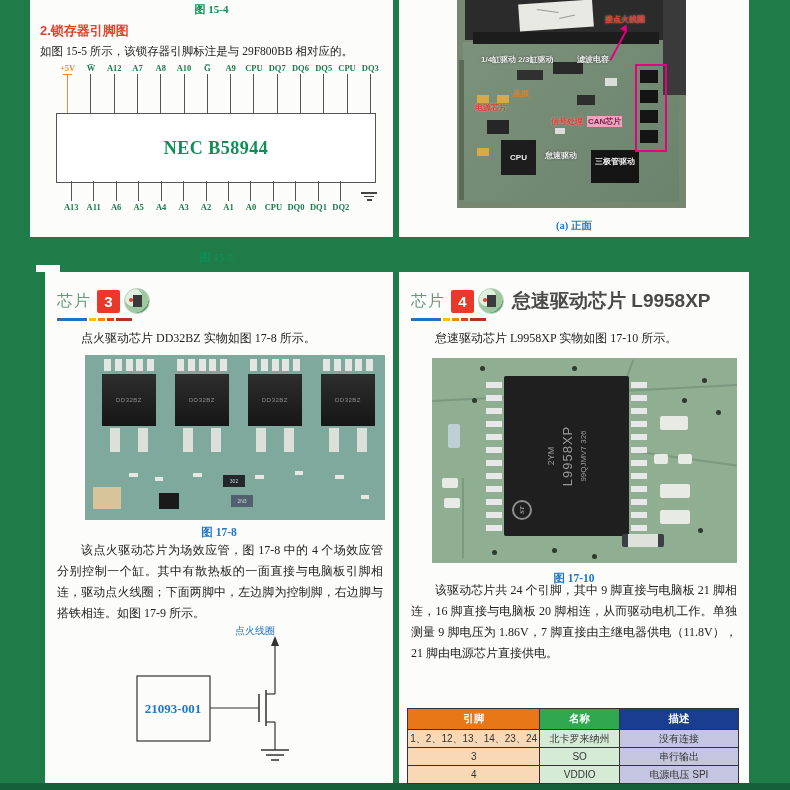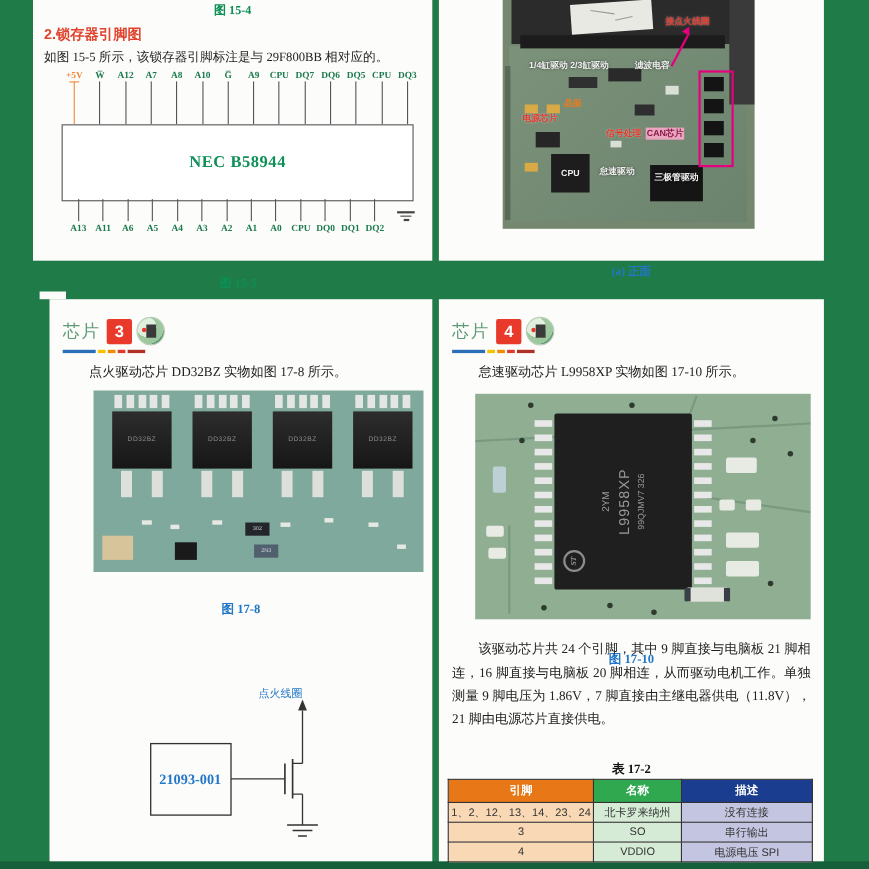--- a/index.html
+++ b/index.html
@@ -7,40 +7,40 @@
           font-family:"Liberation Serif",serif;color:#333;}
   .page{position:absolute;background:#fcfcfa;}
   #page-tl{left:30px;top:0;width:363px;height:237px;}
   #page-tr{left:399px;top:0;width:350px;height:237px;}
   #page-bl{left:45px;top:272px;width:348px;height:511px;}
   #page-br{left:399px;top:272px;width:350px;height:511px;}
   .notch{position:absolute;left:36px;top:265px;width:24px;height:7px;background:#fcfcfa;}
   .bottom-band{position:absolute;left:0;top:783px;width:790px;height:7px;background:#15603a;}
 
   .fig-green{color:#0d8f56;font-weight:bold;font-size:11px;text-align:center;}
-  .fig-blue{color:#2277c8;font-weight:bold;font-size:11.5px;text-align:center;margin-top:21px;}
+  .fig-blue{color:#2277c8;font-weight:bold;font-size:11.5px;text-align:center;}
   .abs{position:absolute;}
 
   
   #page-tl .fig-top{left:0;right:0;top:2px;}
   #page-tl .heading{left:10px;top:22px;color:#e0432e;font-weight:bold;font-size:13px;font-family:"Liberation Sans",sans-serif;}
   #page-tl .intro{left:10px;top:44px;width:346px;font-size:11.5px;color:#222;}
   .pin-row{position:absolute;display:flex;justify-content:space-between;}
   #top-pin-row{left:26px;top:62px;width:326px;height:52px;}
   #bottom-pin-row{left:30px;top:181px;width:292px;height:44px;}
   .pin-col{display:flex;flex-direction:column;align-items:center;width:24px;}
   .pin-label{font-size:8.5px;font-weight:bold;color:#1b7a4e;white-space:nowrap;line-height:12px;}
   .pin-line{width:1px;height:39px;background:#555;}
   .pin-col.power .pin-label{color:#f08a3c;}
   .pin-col.power .pin-line{background:#f08a3c;position:relative;}
   .pin-col.power .tbar{width:9px;height:1px;background:#f08a3c;margin-bottom:-1px;}
   #bottom-pin-row .pin-line{height:20px;}
   .chip-box{left:26px;top:113px;width:318px;height:68px;border:1px solid #555;background:#fff;
             display:flex;align-items:center;justify-content:center;}
-  .chip-box span{color:#0d8f56;font-weight:bold;font-size:15px;letter-spacing:.5px;}
+  .chip-box span{color:#0d8f56;font-weight:bold;font-size:18px;letter-spacing:.5px;}
   .gnd{position:absolute;left:330px;top:190px;width:18px;}
   .gnd i{display:block;background:#444;height:1.5px;margin:2px auto 0;}
   .gnd i:nth-child(1){width:16px;}.gnd i:nth-child(2){width:10px;}.gnd i:nth-child(3){width:5px;}
   #page-tl .fig-bot{left:10px;right:0;top:218px;margin-top:32px;}
 
   
   .photo1{left:58px;top:0;width:229px;height:208px;background:#75876f;overflow:hidden;}
   .p1-pcb{position:absolute;left:6px;top:42px;width:216px;height:160px;background:linear-gradient(135deg,#7c927a,#6b826d);}
   .p1-housing{position:absolute;left:8px;top:0;width:204px;height:40px;background:#2b2b2b;}
   .p1-housing-bar{position:absolute;left:16px;top:32px;width:186px;height:12px;background:#1c1c1c;}
@@ -412,20 +412,21 @@
             <span>DD32BZ</span>
           </div>
           <div class="legs">
             <i></i>
             <i></i>
           </div>
         </div>
       </div>
     <div class="abs fig-blue cap1">图 17-8</div>
 
+    <div class="para para1">该点火驱动芯片为场效应管，图 17-8 中的 4 个场效应管分别控制一个缸。其中有散热板的一面直接与电脑板引脚相连，驱动点火线圈；下面两脚中，左边脚为控制脚，右边脚与搭铁相连。如图 17-9 所示。</div>
 
     <div class="coil-label">点火线圈</div>
     <svg class="schematic" viewBox="0 0 210 150">
       <rect x="2" y="48" width="73" height="65" fill="none" stroke="#333" stroke-width="1.2"></rect>
       <text id="box-label" x="38" y="85" text-anchor="middle" fill="#2277c8" font-size="13" font-weight="bold" font-family="Liberation Serif,serif">21093-001</text>
       <line x1="75" y1="80" x2="124" y2="80" stroke="#333" stroke-width="1.2"></line>
       <line x1="124" y1="66" x2="124" y2="94" stroke="#333" stroke-width="1.5"></line>
       <line x1="131" y1="62" x2="131" y2="98" stroke="#333" stroke-width="1.5"></line>
       <line x1="131" y1="66" x2="140" y2="66" stroke="#333" stroke-width="1.2"></line>
       <line x1="131" y1="94" x2="140" y2="94" stroke="#333" stroke-width="1.2"></line>
@@ -437,20 +438,21 @@
       <line x1="136" y1="132" x2="144" y2="132" stroke="#333" stroke-width="1.5"></line>
     </svg>
     <div class="abs fig-blue cap2">图 17-9</div>
   </div>
 
   <div class="page" id="page-br">
     <div class="sec-head">
       <span class="sec-tag">芯片</span>
       <span class="sec-num">4</span>
       <span class="sec-logo"></span>
+      <span class="sec-title">怠速驱动芯片 L9958XP</span>
     </div>
     <div class="sec-bar">
         <i class="b1"></i>
         <i class="b2"></i>
         <i class="b3"></i>
         <i class="b4"></i>
         <i class="b5"></i>
       </div>
     <div class="para" style="left:12px;top:56px;width:326px;">怠速驱动芯片 L9958XP 实物如图 17-10 所示。</div>
 
@@ -509,21 +511,20 @@
         <div class="via" style="left: 160px; top: 196px;"></div>
         <div class="via" style="left: 250px; top: 40px;"></div>
         <div class="via" style="left: 40px; top: 40px;"></div>
         <div class="via" style="left: 140px; top: 8px;"></div>
         <div class="via" style="left: 266px; top: 170px;"></div>
       </div>
     <div class="abs fig-blue cap1">图 17-10</div>
 
     <div class="para para1">该驱动芯片共 24 个引脚，其中 9 脚直接与电脑板 21 脚相连，16 脚直接与电脑板 20 脚相连，从而驱动电机工作。单独测量 9 脚电压为 1.86V，7 脚直接由主继电器供电（11.8V），21 脚由电源芯片直接供电。</div>
 
-    <div class="tbl-caption">表 17-2</div>
     <table class="pins">
       <thead>
           <tr id="pin-table-head">
             <th class="h0">引脚</th>
             <th class="h1">名称</th>
             <th class="h2">描述</th>
           </tr>
         </thead>
       <tbody id="pin-table-body">
           <tr>

